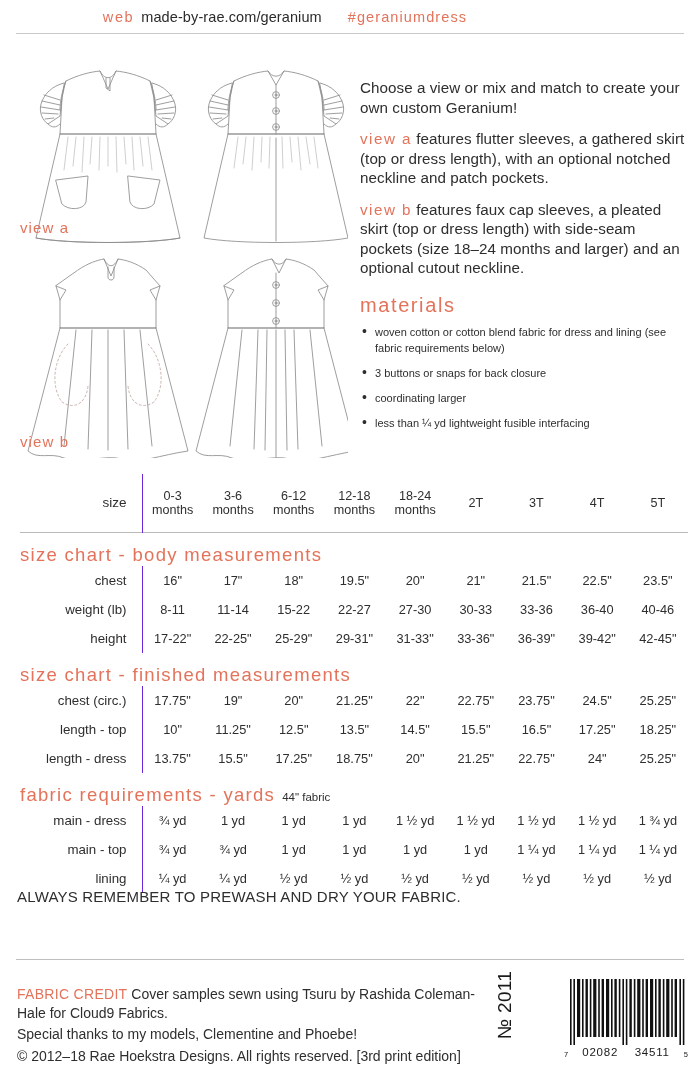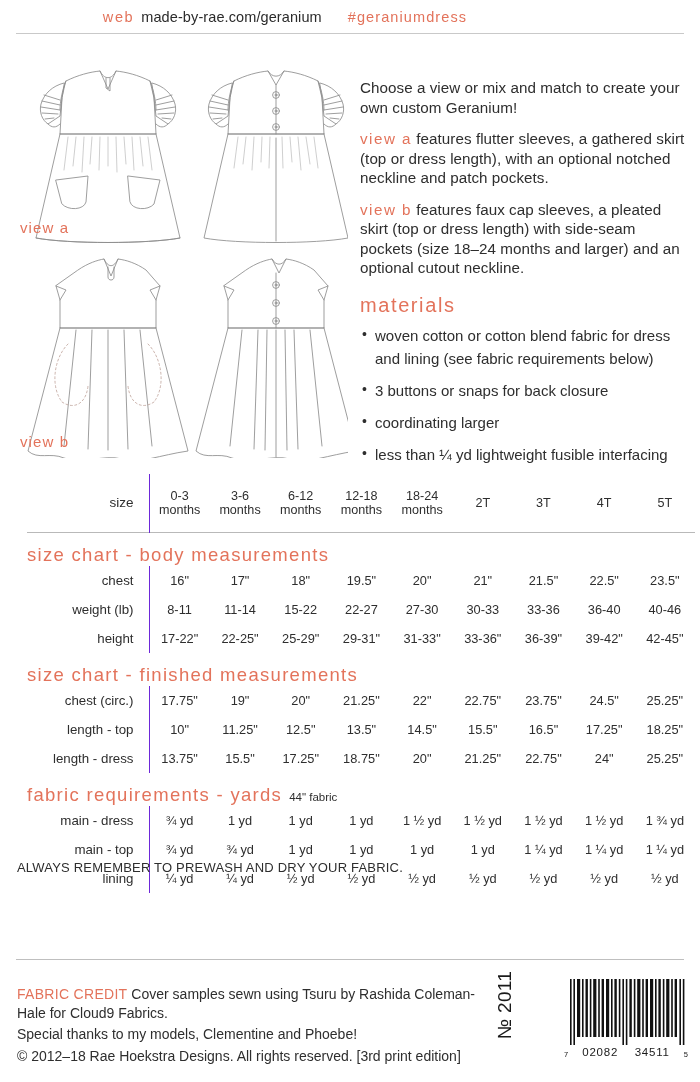--- a/index.html
+++ b/index.html
@@ -90,38 +90,38 @@
     margin: 16px 0 7px 0;
   }
   ul.matlist {
     list-style: none;
     margin: 0;
     padding: 0;
   }
   ul.matlist li {
     position: relative;
     padding-left: 15px;
-    font-size: 15px;
-    line-height: 23px;
+    font-size: 11px;
+    line-height: 16px;
     margin-bottom: 9px;
     color: #2e2e2e;
   }
   ul.matlist li::before {
     content: "•";
     position: absolute;
     left: 2px;
     top: -1px;
     font-size: 14px;
     color: #2e2e2e;
   }
 
   
   .tablewrap {
     position: absolute;
-    left: 11px; top: 474px;
+    left: 4px; top: 474px;
     width: 668px;
   }
   table.sizes {
     border-collapse: collapse;
     width: 668px;
     margin-left: 16px;
     table-layout: fixed;
   }
   table.sizes td, table.sizes th {
     padding: 0;
@@ -173,22 +173,22 @@
     text-align: right;
     padding-right: 15px;
     font-size: 13.3px;
   }
 
   tr.topline td { border-top: 1px solid #b9b9b9; }
 
   
   .prewash {
     position: absolute;
-    left: 17px; top: 860px;
-    font-size: 13px;
+    left: 17px; top: 888px;
+    font-size: 15px;
     letter-spacing: .2px;
     color: #2e2e2e;
   }
 
   .hrule-foot { left: 16px; top: 959px; width: 668px; background: #bfbfbf; }
 
   
   .footer {
     position: absolute;
     left: 17px; top: 985px;

